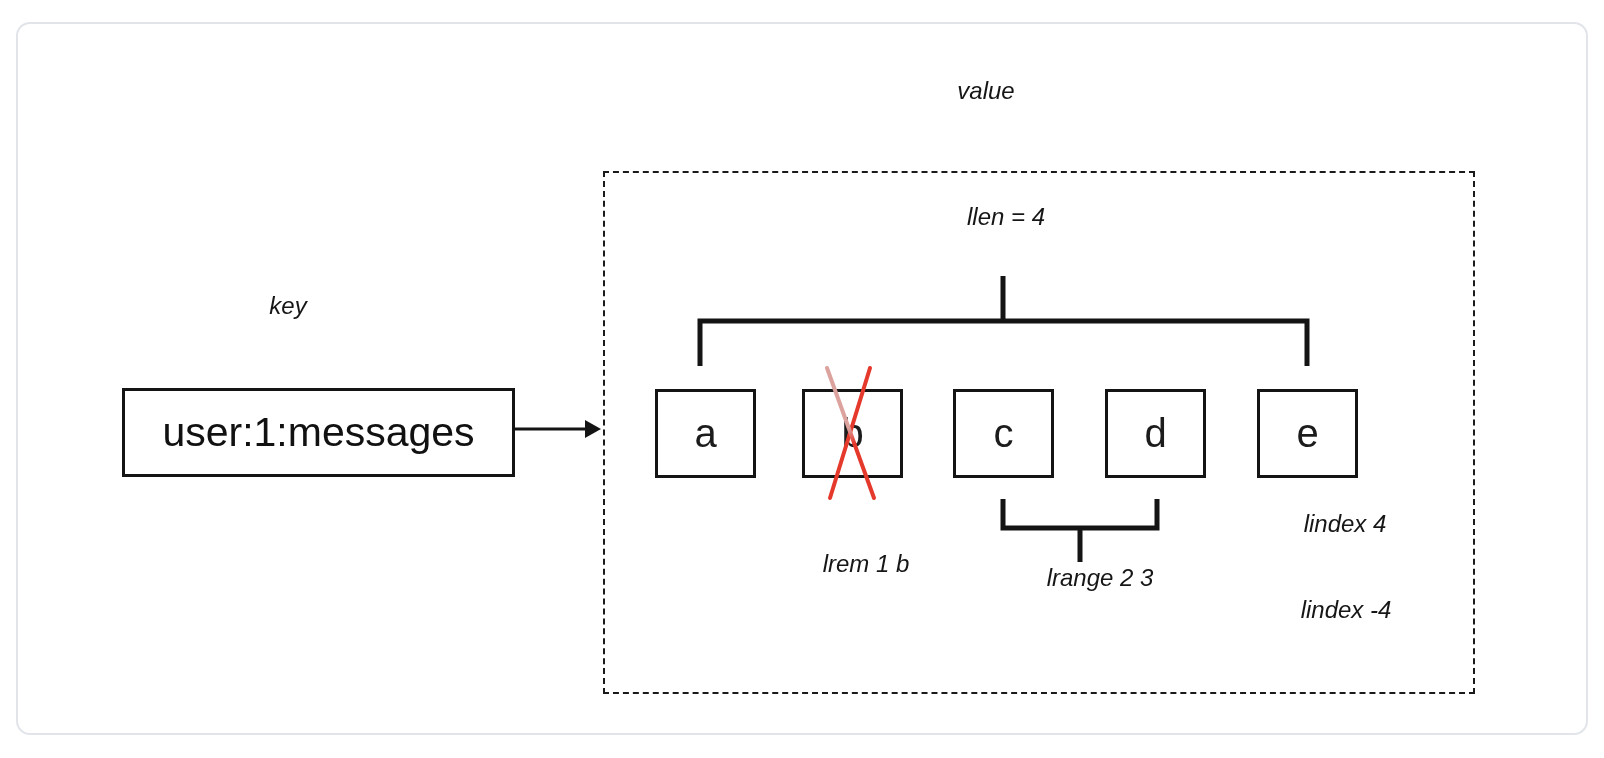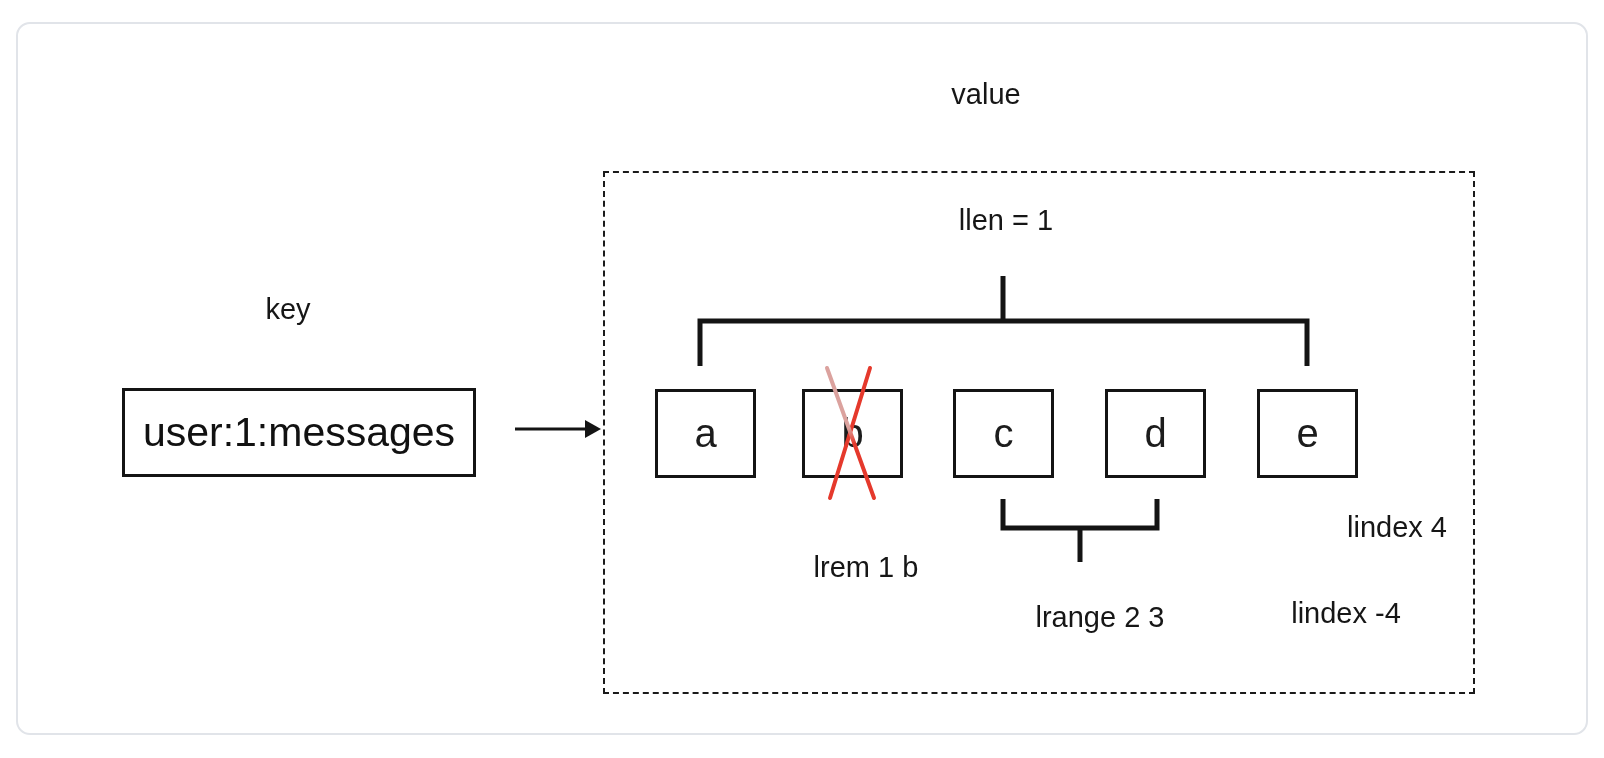--- a/index.html
+++ b/index.html
@@ -22,39 +22,40 @@
     top: 22px;
     width: 1568px;
     height: 709px;
     background: #ffffff;
     border: 2px solid #e1e4e9;
     border-radius: 14px;
   }
   .label {
     position: absolute;
     transform: translateX(-50%);
-    font-size: 29px;
+    font-size: 24px;
     line-height: 1.2;
     white-space: nowrap;
     color: #161616;
+    font-style: italic;
   }
   .dashed-box {
     position: absolute;
     left: 603px;
     top: 171px;
     width: 872px;
     height: 523px;
     border: 2px dashed #1a1a1a;
     box-sizing: border-box;
   }
   .key-box {
     position: absolute;
     left: 122px;
     top: 388px;
-    width: 354px;
+    width: 393px;
     height: 89px;
     border: 3px solid #141414;
     box-sizing: border-box;
     display: flex;
     align-items: center;
     justify-content: center;
     font-size: 41px;
     color: #111111;
   }
   .cell {
@@ -90,35 +91,35 @@
 <div class="canvas">
 
   <div class="card"></div>
 
   <div class="label" style="left:288px; top:292px;">key</div>
 
   <div class="label" style="left:986px; top:77px;">value</div>
 
   <div class="dashed-box"></div>
 
-  <div class="label" style="left:1006px; top:203px;">llen = 1</div>
+  <div class="label" style="left:1006px; top:203px;">llen = 4</div>
 
   <div class="key-box">user:1:messages</div>
 
   <div class="cell cell-a">a</div>
   <div class="cell cell-b">b</div>
   <div class="cell cell-c">c</div>
   <div class="cell cell-d">d</div>
   <div class="cell cell-e">e</div>
 
   <div class="label" style="left:866px; top:550px;">lrem 1 b</div>
 
-  <div class="label" style="left:1100px; top:600px;">lrange 2 3</div>
+  <div class="label" style="left:1100px; top:564px;">lrange 2 3</div>
 
-  <div class="label" style="left:1397px; top:510px;">lindex 4</div>
+  <div class="label" style="left:1345px; top:510px;">lindex 4</div>
 
   <div class="label" style="left:1346px; top:596px;">lindex -4</div>
 
   <svg class="overlay-svg" viewBox="0 0 1604 758" xmlns="http://www.w3.org/2000/svg">
     <defs>
       <linearGradient id="crossFade" gradientUnits="userSpaceOnUse" x1="827" y1="368" x2="874" y2="498">
         <stop offset="0" stop-color="#dba29e"></stop>
         <stop offset="0.46" stop-color="#dba29e"></stop>
         <stop offset="0.58" stop-color="#e5392c"></stop>
         <stop offset="1" stop-color="#e5392c"></stop>

